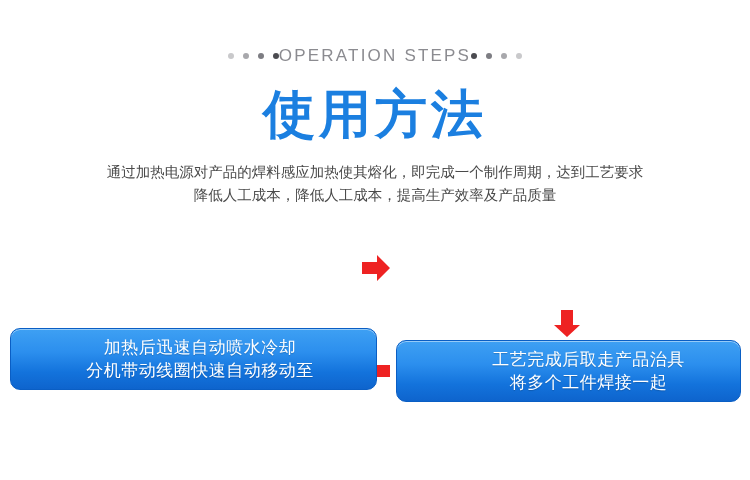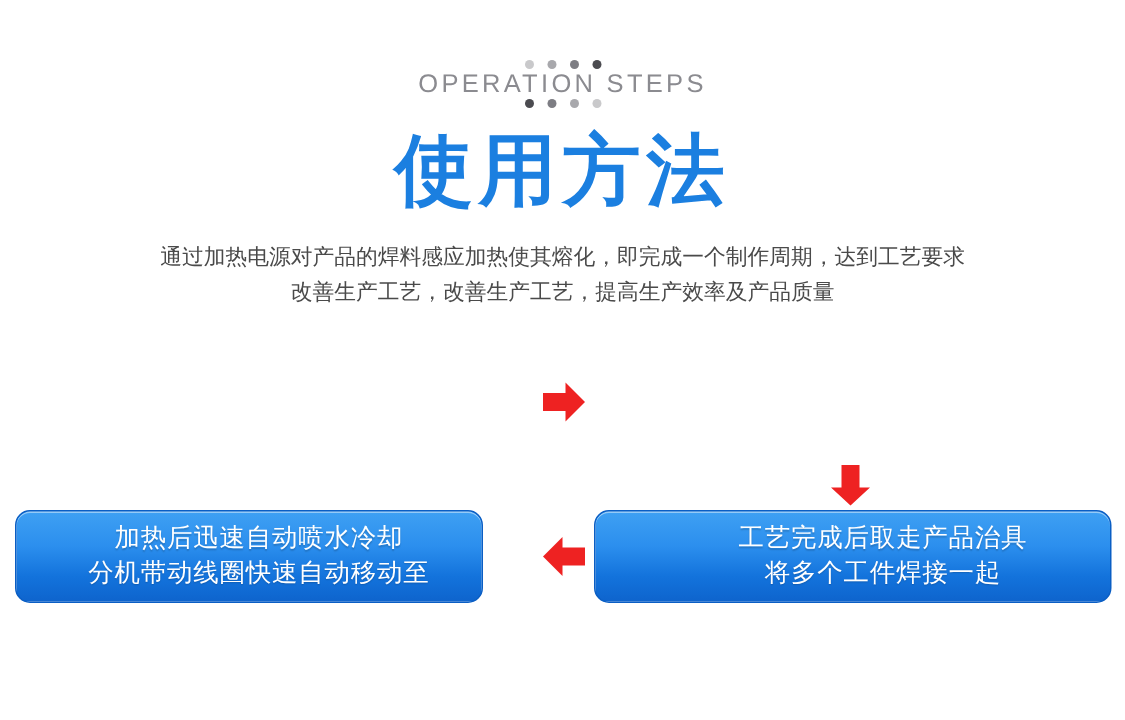--- a/index.html
+++ b/index.html
@@ -24,21 +24,20 @@
   .header {
     padding-top: 45px;
     text-align: center;
   }
 
   .eyebrow-row {
     display: flex;
     align-items: center;
     justify-content: center;
     height: 22px;
-    flex-direction: column;
   }
 
   .dot-group {
     display: flex;
     align-items: center;
     gap: 9px;
   }
 
   .dot {
     width: 6px;
@@ -103,21 +102,21 @@
     line-height: 1.35;
     letter-spacing: 0.5px;
     font-family: "DejaVu Sans", "Liberation Sans", sans-serif;
     text-shadow: 0 1px 1px rgba(0,0,0,0.18);
   }
   .node .nline { display: block; }
 
   .node-1 { left: 10px;  top: 4px;   width: 345px; height: 58px; }
   .node-2 { left: 396px; top: 4px;   width: 345px; height: 62px; }
   .node-3 { left: 396px; top: 104px; width: 345px; height: 62px; padding-left: 40px; }
-  .node-4 { left: 10px;  top: 104px; width: 312px; height: 62px; padding-left: 13px; }
+  .node-4 { left: 10px;  top: 92px; width: 367px; height: 62px; padding-left: 13px; }
 
   
   .arrow {
     position: absolute;
     display: block;
   }
   .arrow svg { display: block; }
 
   .arrow-right { left: 360px; top: 17px;  width: 32px; height: 30px; }
   .arrow-down  { left: 552px; top: 72px;  width: 30px; height: 30px; }
@@ -147,21 +146,21 @@
         <span class="dot d2"></span>
         <span class="dot d1"></span>
       </span>
 
     </div>
 
     <div class="main-title">使用方法</div>
 
     <div class="subtitle">
       <span class="sub-line">通过加热电源对产品的焊料感应加热使其熔化，即完成一个制作周期，达到工艺要求</span>
-      <span class="sub-line">改善生产工艺，改善生产工艺，提高生产效率及产品质量</span>
+      <span class="sub-line">降低人工成本，降低人工成本，提高生产效率及产品质量</span>
     </div>
 
   </div>
 
   <div class="flow">
 
 
     <span class="arrow arrow-right">
       <svg width="32" height="30" viewBox="0 0 32 30" xmlns="http://www.w3.org/2000/svg">
         <polygon points="2,9 17,9 17,2 30,15 17,28 17,21 2,21" fill="#ee2222"></polygon>

